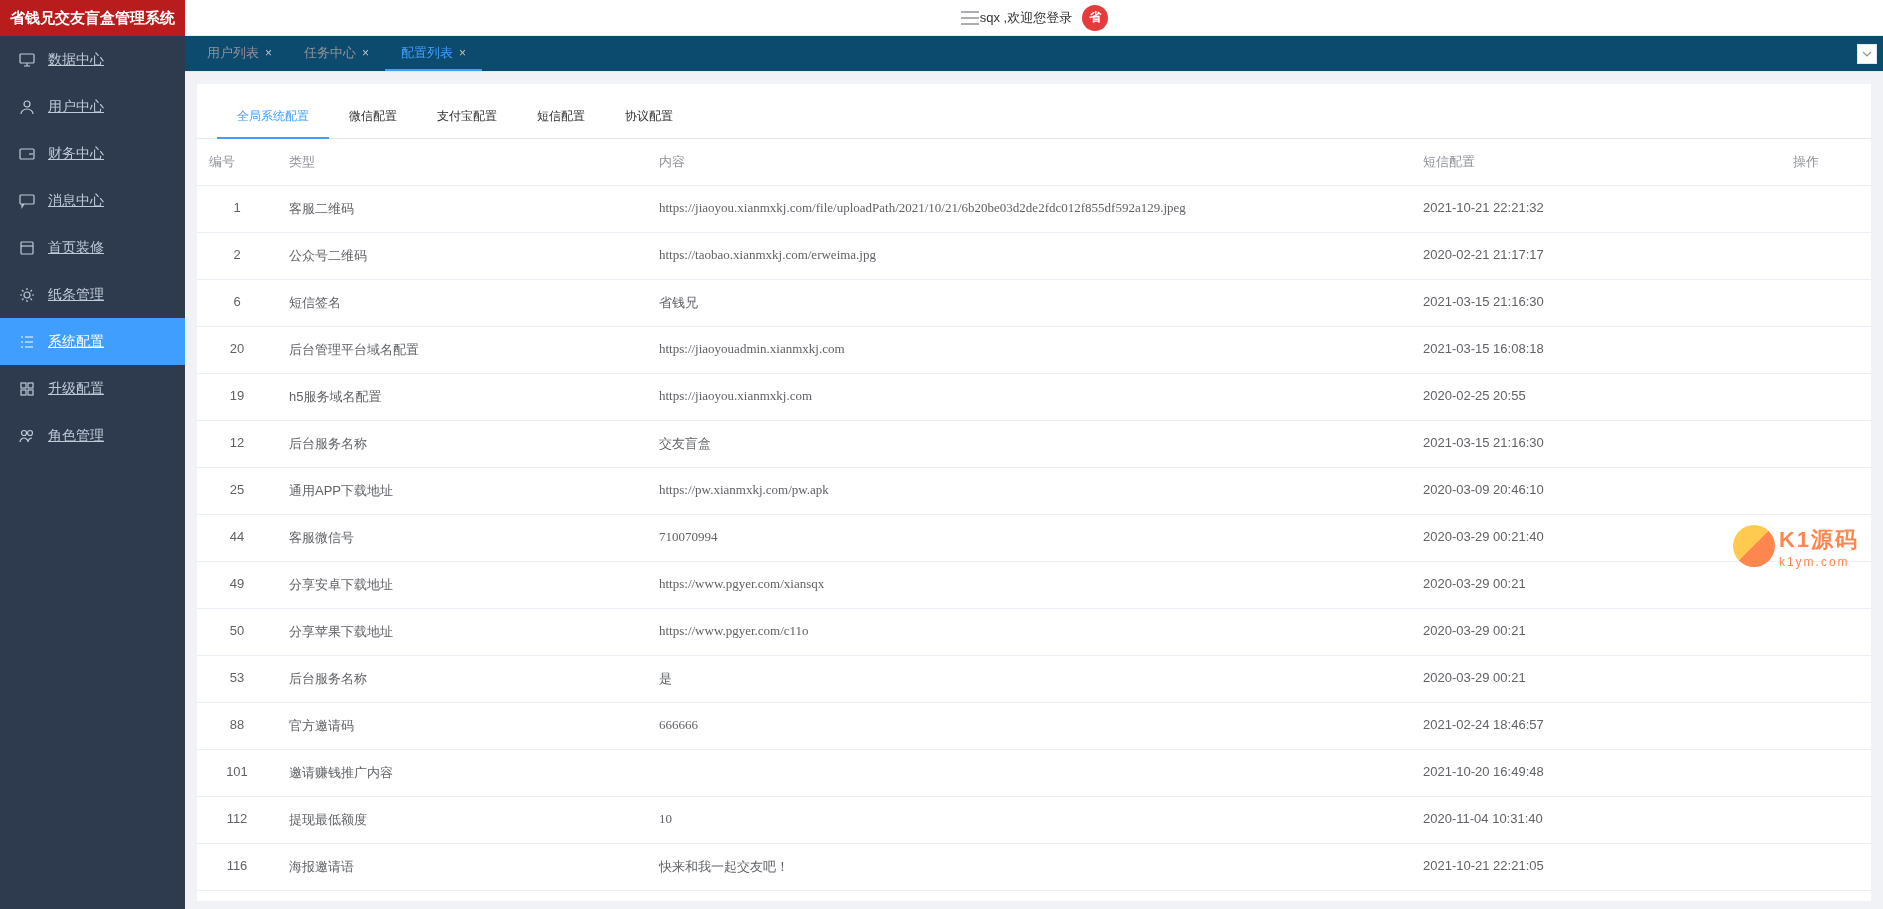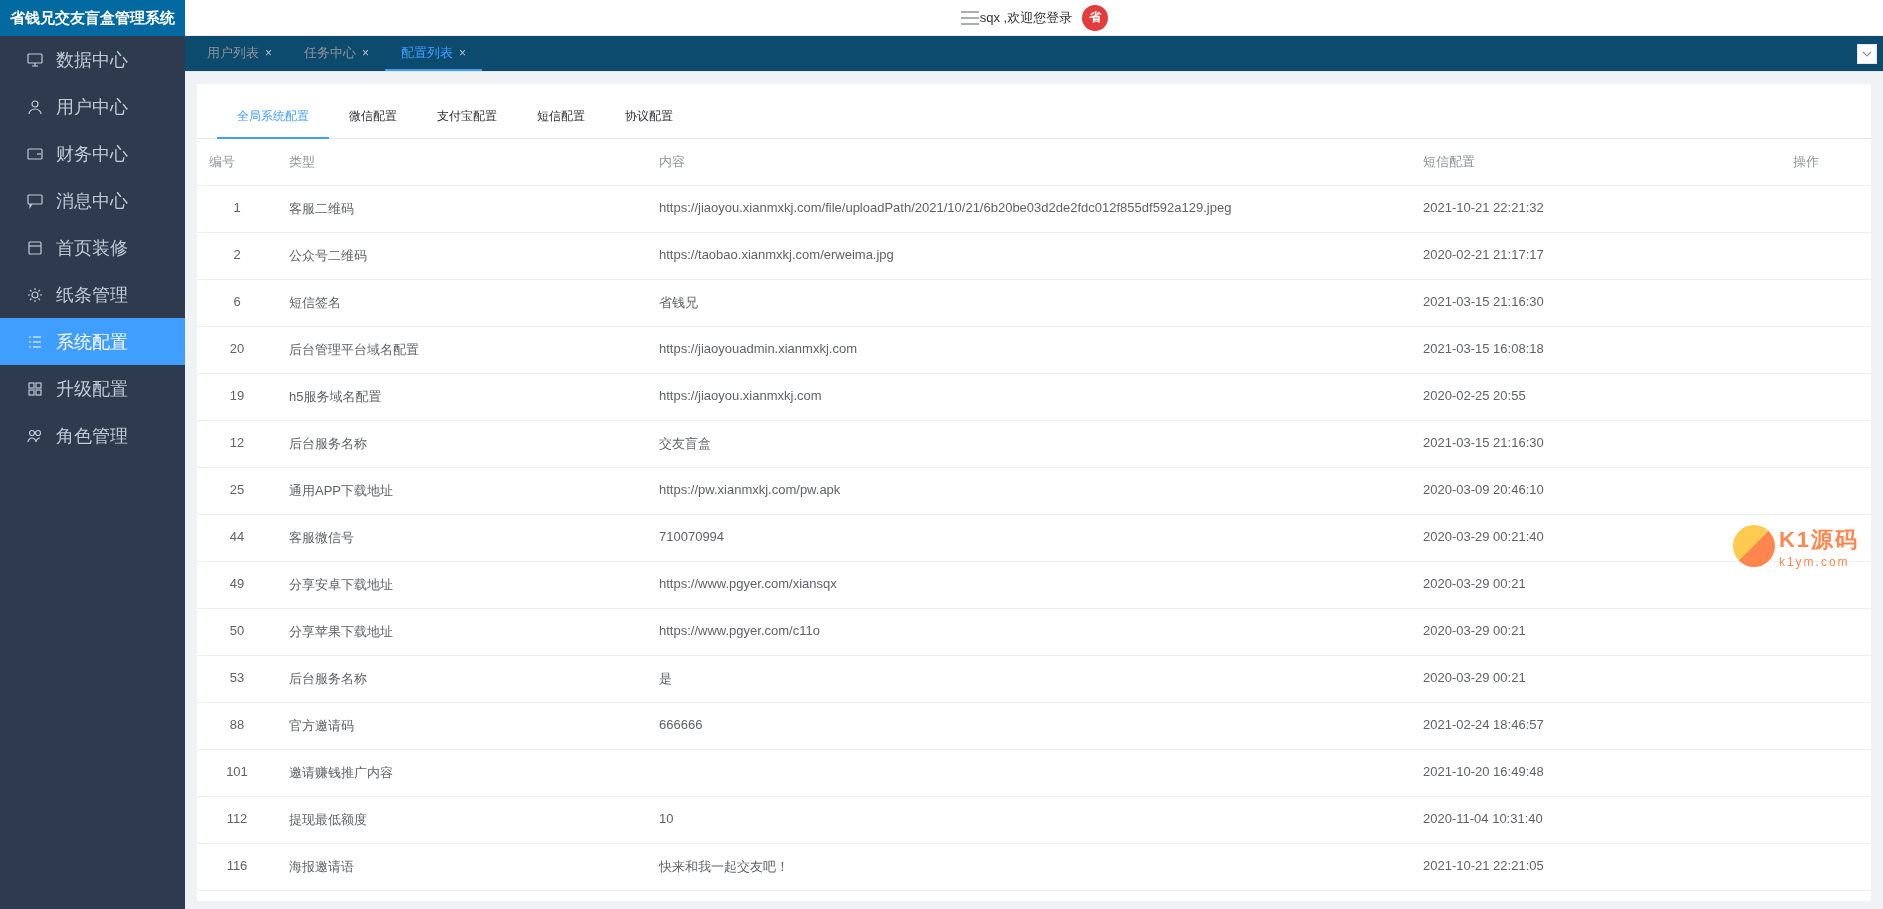--- a/index.html
+++ b/index.html
@@ -1,21 +1,21 @@
 <!DOCTYPE html>
 <html><head>
 <meta charset="utf-8">
 <style>
 * { margin: 0; padding: 0; box-sizing: border-box; }
 body { font-family: "Microsoft YaHei", "PingFang SC", Arial, sans-serif; font-size: 13px; color: #606266; background: #f0f2f5; overflow: hidden; }
 .layout { display: flex; height: 100vh; }
 .sidebar { width: 185px; background: #2e3a4d; color: #bfcbd9; flex-shrink: 0; display: flex; flex-direction: column; }
-.logo { height: 36px; display: flex; align-items: center; justify-content: center; font-size: 15px; font-weight: bold; color: #fff; background: #0369a1; }
+.logo { height: 36px; display: flex; align-items: center; justify-content: center; font-size: 15px; font-weight: bold; color: #fff; background: #b91c1c; }
 .menu { flex: 1; overflow-y: auto; }
-.menu-item { height: 47px; display: flex; align-items: center; padding: 0 26px; cursor: pointer; color: #bfcbd9; font-size: 18px; }
+.menu-item { height: 47px; display: flex; align-items: center; padding: 0 18px; cursor: pointer; color: #bfcbd9; font-size: 14px; text-decoration: underline; }
 .menu-item.active { background: #409eff; color: #fff; }
 .menu-icon { width: 18px; height: 18px; margin-right: 12px; display: inline-flex; align-items: center; justify-content: center; flex-shrink: 0; }
 .main { flex: 1; display: flex; flex-direction: column; min-width: 0; }
 .topbar { height: 36px; background: #fff; display: flex; align-items: center; padding: 0 14px; justify-content: center; border-bottom: 1px solid #eee; }
 .hamburger { width: 20px; height: 20px; cursor: pointer; display: flex; align-items: center; justify-content: center; }
 .top-right { display: flex; align-items: center; gap: 10px; font-size: 13px; color: #333; }
 .avatar-circle { width: 26px; height: 26px; border-radius: 50%; background: #e43c3c; color: #fff; display: flex; align-items: center; justify-content: center; font-size: 12px; font-weight: bold; }
 .tabs-bar { height: 36px; background: #0c4a6e; display: flex; align-items: center; border-bottom: 1px solid #e4e7ed; position: relative; padding-left: 6px; }
 .tab { height: 35px; padding: 0 16px; display: flex; align-items: center; gap: 6px; cursor: pointer; color: #909399; font-size: 13px; border-bottom: 2px solid transparent; }
 .tab.active { color: #409eff; border-bottom-color: #409eff; }
@@ -24,21 +24,21 @@
 .content-wrap { flex: 1; padding: 12px; overflow: auto; background: #f0f2f5; }
 .panel { background: #fff; padding: 0 0 10px 0; }
 .sub-tabs { display: flex; border-bottom: 1px solid #e4e7ed; padding: 0 20px; }
 .sub-tab { padding: 12px 20px; cursor: pointer; color: #303133; font-size: 12px; border-bottom: 2px solid transparent; margin-bottom: -1px; margin-top: 12px; }
 .sub-tab.active { color: #409eff; border-bottom-color: #409eff; }
 .table { width: 100%; border-collapse: collapse; }
 .table th { text-align: left; font-weight: 500; color: #909399; font-size: 13px; padding: 14px 12px; border-bottom: 1px solid #ebeef5; }
 .table td { padding: 14px 12px; border-bottom: 1px solid #ebeef5; color: #606266; font-size: 13px; vertical-align: top; word-break: break-all; }
 .col-id { width: 80px; text-align: center; }
 .col-type { width: 370px; }
-.col-content { width: auto; }
+.col-content { width: auto; font-family: Liberation Serif, serif; }
 .col-time { width: 370px; }
 .col-op { width: 90px; }
 .watermark { position: fixed; right: 24px; bottom: 340px; display: flex; gap: 4px; pointer-events: none; opacity: 0.9; z-index: 100; }
 .wm-logo { width: 42px; height: 42px; border-radius: 50%; background: linear-gradient(135deg, #ffc53c 50%, #ff7a3c 50%); position: relative; }
 .wm-text { display: flex; flex-direction: column; }
 .wm-brand { color: #ff7a3c; font-size: 22px; font-weight: bold; letter-spacing: 2px; }
 .wm-url { color: #ff7a3c; font-size: 12px; letter-spacing: 2px; }
 </style>
 </head>
 <body>

